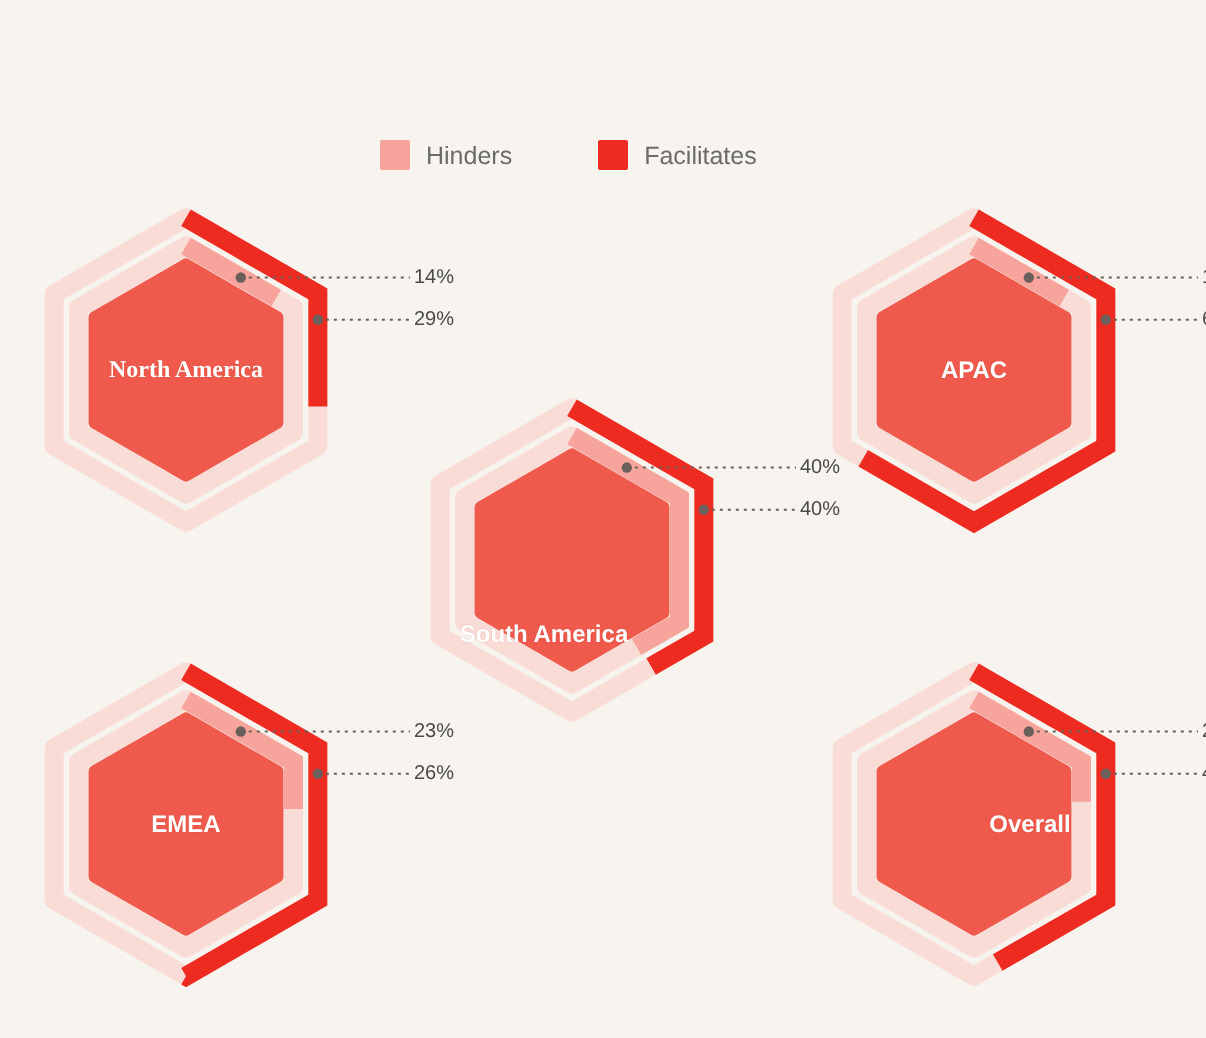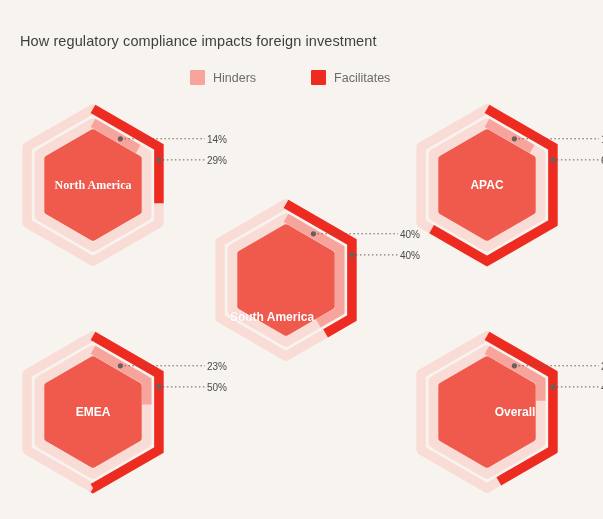--- a/index.html
+++ b/index.html
@@ -11,21 +11,21 @@
     position:relative;
   }
   #stage{position:relative;width:603px;height:519px;}
 
   .title{
     position:absolute;left:20px;top:33px;
     font-size:14.5px;color:#3f3f3f;letter-spacing:.1px;
     white-space:nowrap;
   }
 
-  .legend{position:absolute;left:190px;top:70px;display:flex;align-items:flex-end;gap:55px;}
+  .legend{position:absolute;left:190px;top:70px;display:flex;align-items:flex-end;gap:43px;}
   .legend-item{display:flex;align-items:center;gap:8px;}
   .legend-swatch{width:15px;height:15px;display:block;border-radius:1px;}
   .legend-label{font-size:12.5px;color:#6b6b6b;}
 
   .hexunit{position:absolute;}
   .hexunit svg{display:block;overflow:visible;}
 
   .region-label{
     position:absolute;
     color:#FFFFFF;font-size:12px;font-weight:bold;
@@ -40,21 +40,20 @@
     font-size:10px;color:#4a4a4a;
     white-space:nowrap;
     transform:translateY(-50%);
   }
 </style>
 </head>
 <body>
 
 <div id="stage">
 
-  <div class="title">How regulatory compliance impacts foreign investment</div>
 
   <div class="legend">
     <div class="legend-item">
       <span class="legend-swatch" style="background: rgb(247, 164, 156);"></span>
       <span class="legend-label">Hinders</span>
     </div>
     <div class="legend-item">
       <span class="legend-swatch" style="background: rgb(238, 43, 32);"></span>
       <span class="legend-label">Facilitates</span>
     </div>
@@ -116,21 +115,21 @@
           <path d="M122.00,69.20L167.73,95.60L167.73,148.40L122.00,174.80L76.27,148.40L76.27,95.60Z" fill="#EF5A4C" stroke="#EF5A4C" stroke-width="6" stroke-linejoin="round"></path>
           <path d="M122.00,59.96L175.73,90.98L175.73,153.02L122.00,184.04L68.27,153.02L68.27,90.98Z" fill="none" stroke="#F7A49C" stroke-width="9.5" stroke-linejoin="miter" stroke-linecap="butt" stroke-dasharray="85.6152 446.688"></path>
           <path d="M122.00,45.88L187.92,83.94L187.92,160.06L122.00,198.12L56.08,160.06L56.08,83.94Z" fill="none" stroke="#EE2B20" stroke-width="9.5" stroke-linejoin="miter" stroke-linecap="butt" stroke-dasharray="228.36 548.064"></path>
           <line x1="149.40" y1="75.78" x2="234" y2="75.78" stroke="#6b5f5b" stroke-width="1" stroke-dasharray="1.5 2.5"></line>
           <circle cx="149.40" cy="75.78" r="2.6" fill="#6b5f5b"></circle>
           <line x1="187.92" y1="96.88" x2="234" y2="96.88" stroke="#6b5f5b" stroke-width="1" stroke-dasharray="1.5 2.5"></line>
           <circle cx="187.92" cy="96.88" r="2.6" fill="#6b5f5b"></circle>
         </svg>
         <div class="region-label" style="left: 122px; top: 122px;">EMEA</div>
         <div class="val-label" style="left: 236px; top: 75.7802px;">23%</div>
-        <div class="val-label" style="left: 236px; top: 96.8804px;">50%</div>
+        <div class="val-label" style="left: 236px; top: 96.8804px;">26%</div>
       </div>
       <div class="hexunit" style="left: 365px; top: 290px; width: 244px; height: 244px;">
         <svg width="244" height="244">
           <path d="M122.00,59.96L175.73,90.98L175.73,153.02L122.00,184.04L68.27,153.02L68.27,90.98Z" fill="none" stroke="#FADCD7" stroke-width="9.5" stroke-linejoin="round"></path>
           <path d="M122.00,45.88L187.92,83.94L187.92,160.06L122.00,198.12L56.08,160.06L56.08,83.94Z" fill="none" stroke="#FADCD7" stroke-width="9.5" stroke-linejoin="round"></path>
           <path d="M122.00,69.20L167.73,95.60L167.73,148.40L122.00,174.80L76.27,148.40L76.27,95.60Z" fill="#EF5A4C" stroke="#EF5A4C" stroke-width="6" stroke-linejoin="round"></path>
           <path d="M122.00,59.96L175.73,90.98L175.73,153.02L122.00,184.04L68.27,153.02L68.27,90.98Z" fill="none" stroke="#F7A49C" stroke-width="9.5" stroke-linejoin="miter" stroke-linecap="butt" stroke-dasharray="81.89280000000001 446.688"></path>
           <path d="M122.00,45.88L187.92,83.94L187.92,160.06L122.00,198.12L56.08,160.06L56.08,83.94Z" fill="none" stroke="#EE2B20" stroke-width="9.5" stroke-linejoin="miter" stroke-linecap="butt" stroke-dasharray="214.6584 548.064"></path>
           <line x1="149.40" y1="75.78" x2="234" y2="75.78" stroke="#6b5f5b" stroke-width="1" stroke-dasharray="1.5 2.5"></line>
           <circle cx="149.40" cy="75.78" r="2.6" fill="#6b5f5b"></circle>

